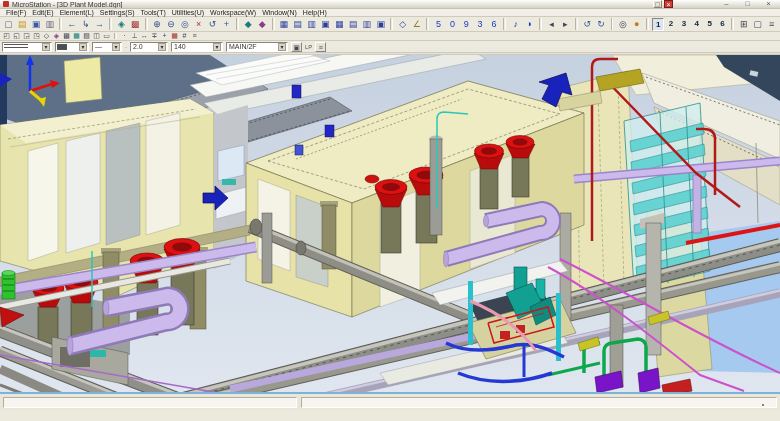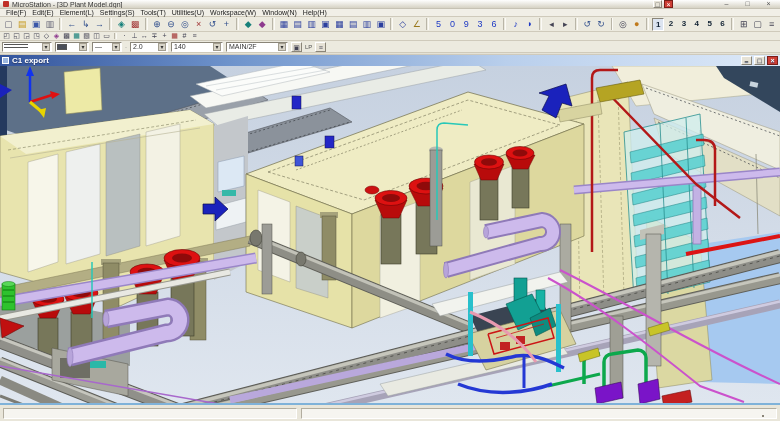--- a/index.html
+++ b/index.html
@@ -196,29 +196,20 @@
         <span class="cval">MAIN/2F</span>
         <span class="carr">▾</span>
       </span>
       <span class="cbtn">▣</span>
       <span class="clabel">LP</span>
       <span class="cbtn">≡</span>
     </div>
 
   <div class="gapline"></div>
 
-  <div class="viewtitle">
-    <span class="vicon"></span>
-    <span class="vtitle">C1 export</span>
-    <span class="vbtns">
-        <span class="wbtn raised">–</span>
-        <span class="wbtn raised">□</span>
-        <span class="wbtn close">×</span>
-      </span>
-  </div>
 
   <div class="viewport">
   <svg width="780" height="337" viewBox="0 0 780 337" xmlns="http://www.w3.org/2000/svg">
     <defs>
       <linearGradient id="sky" x1="0" y1="0" x2="0" y2="1">
         <stop offset="0" stop-color="#c6d1e0"></stop>
             <stop offset="1" stop-color="#dfe6ef"></stop>
       </linearGradient>
     </defs>
     <rect width="780" height="337" fill="url(#sky)"></rect>

